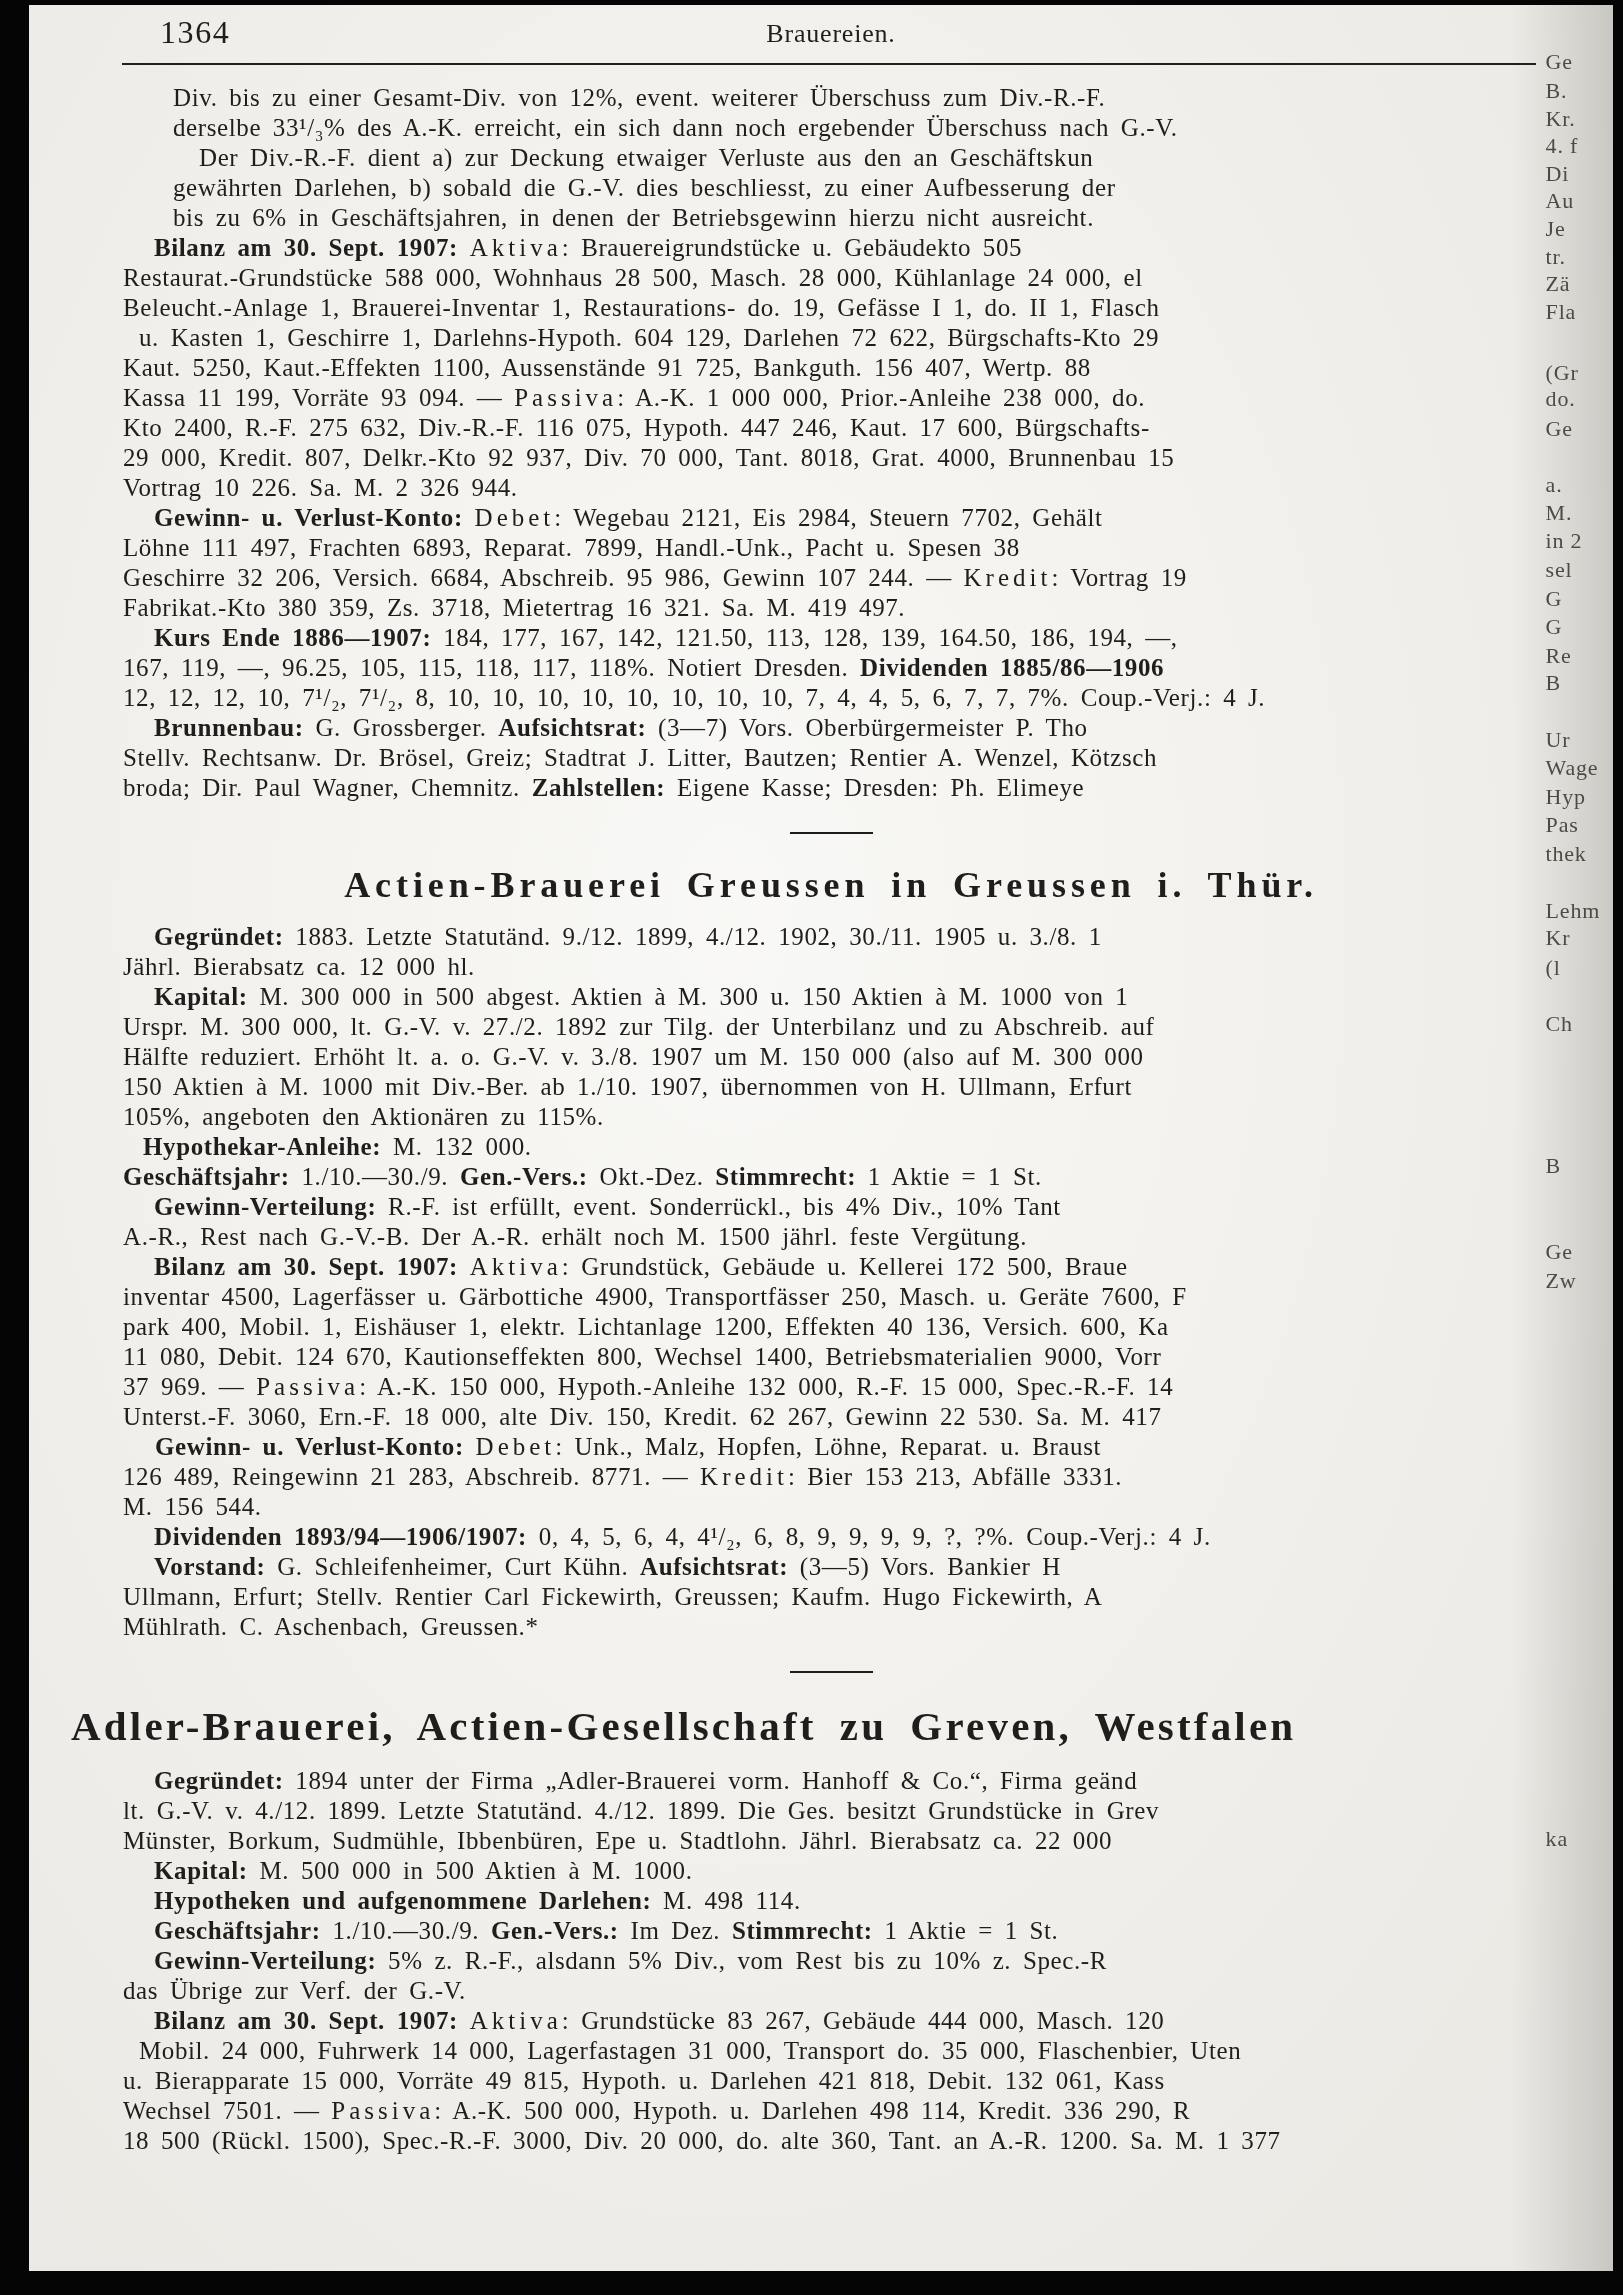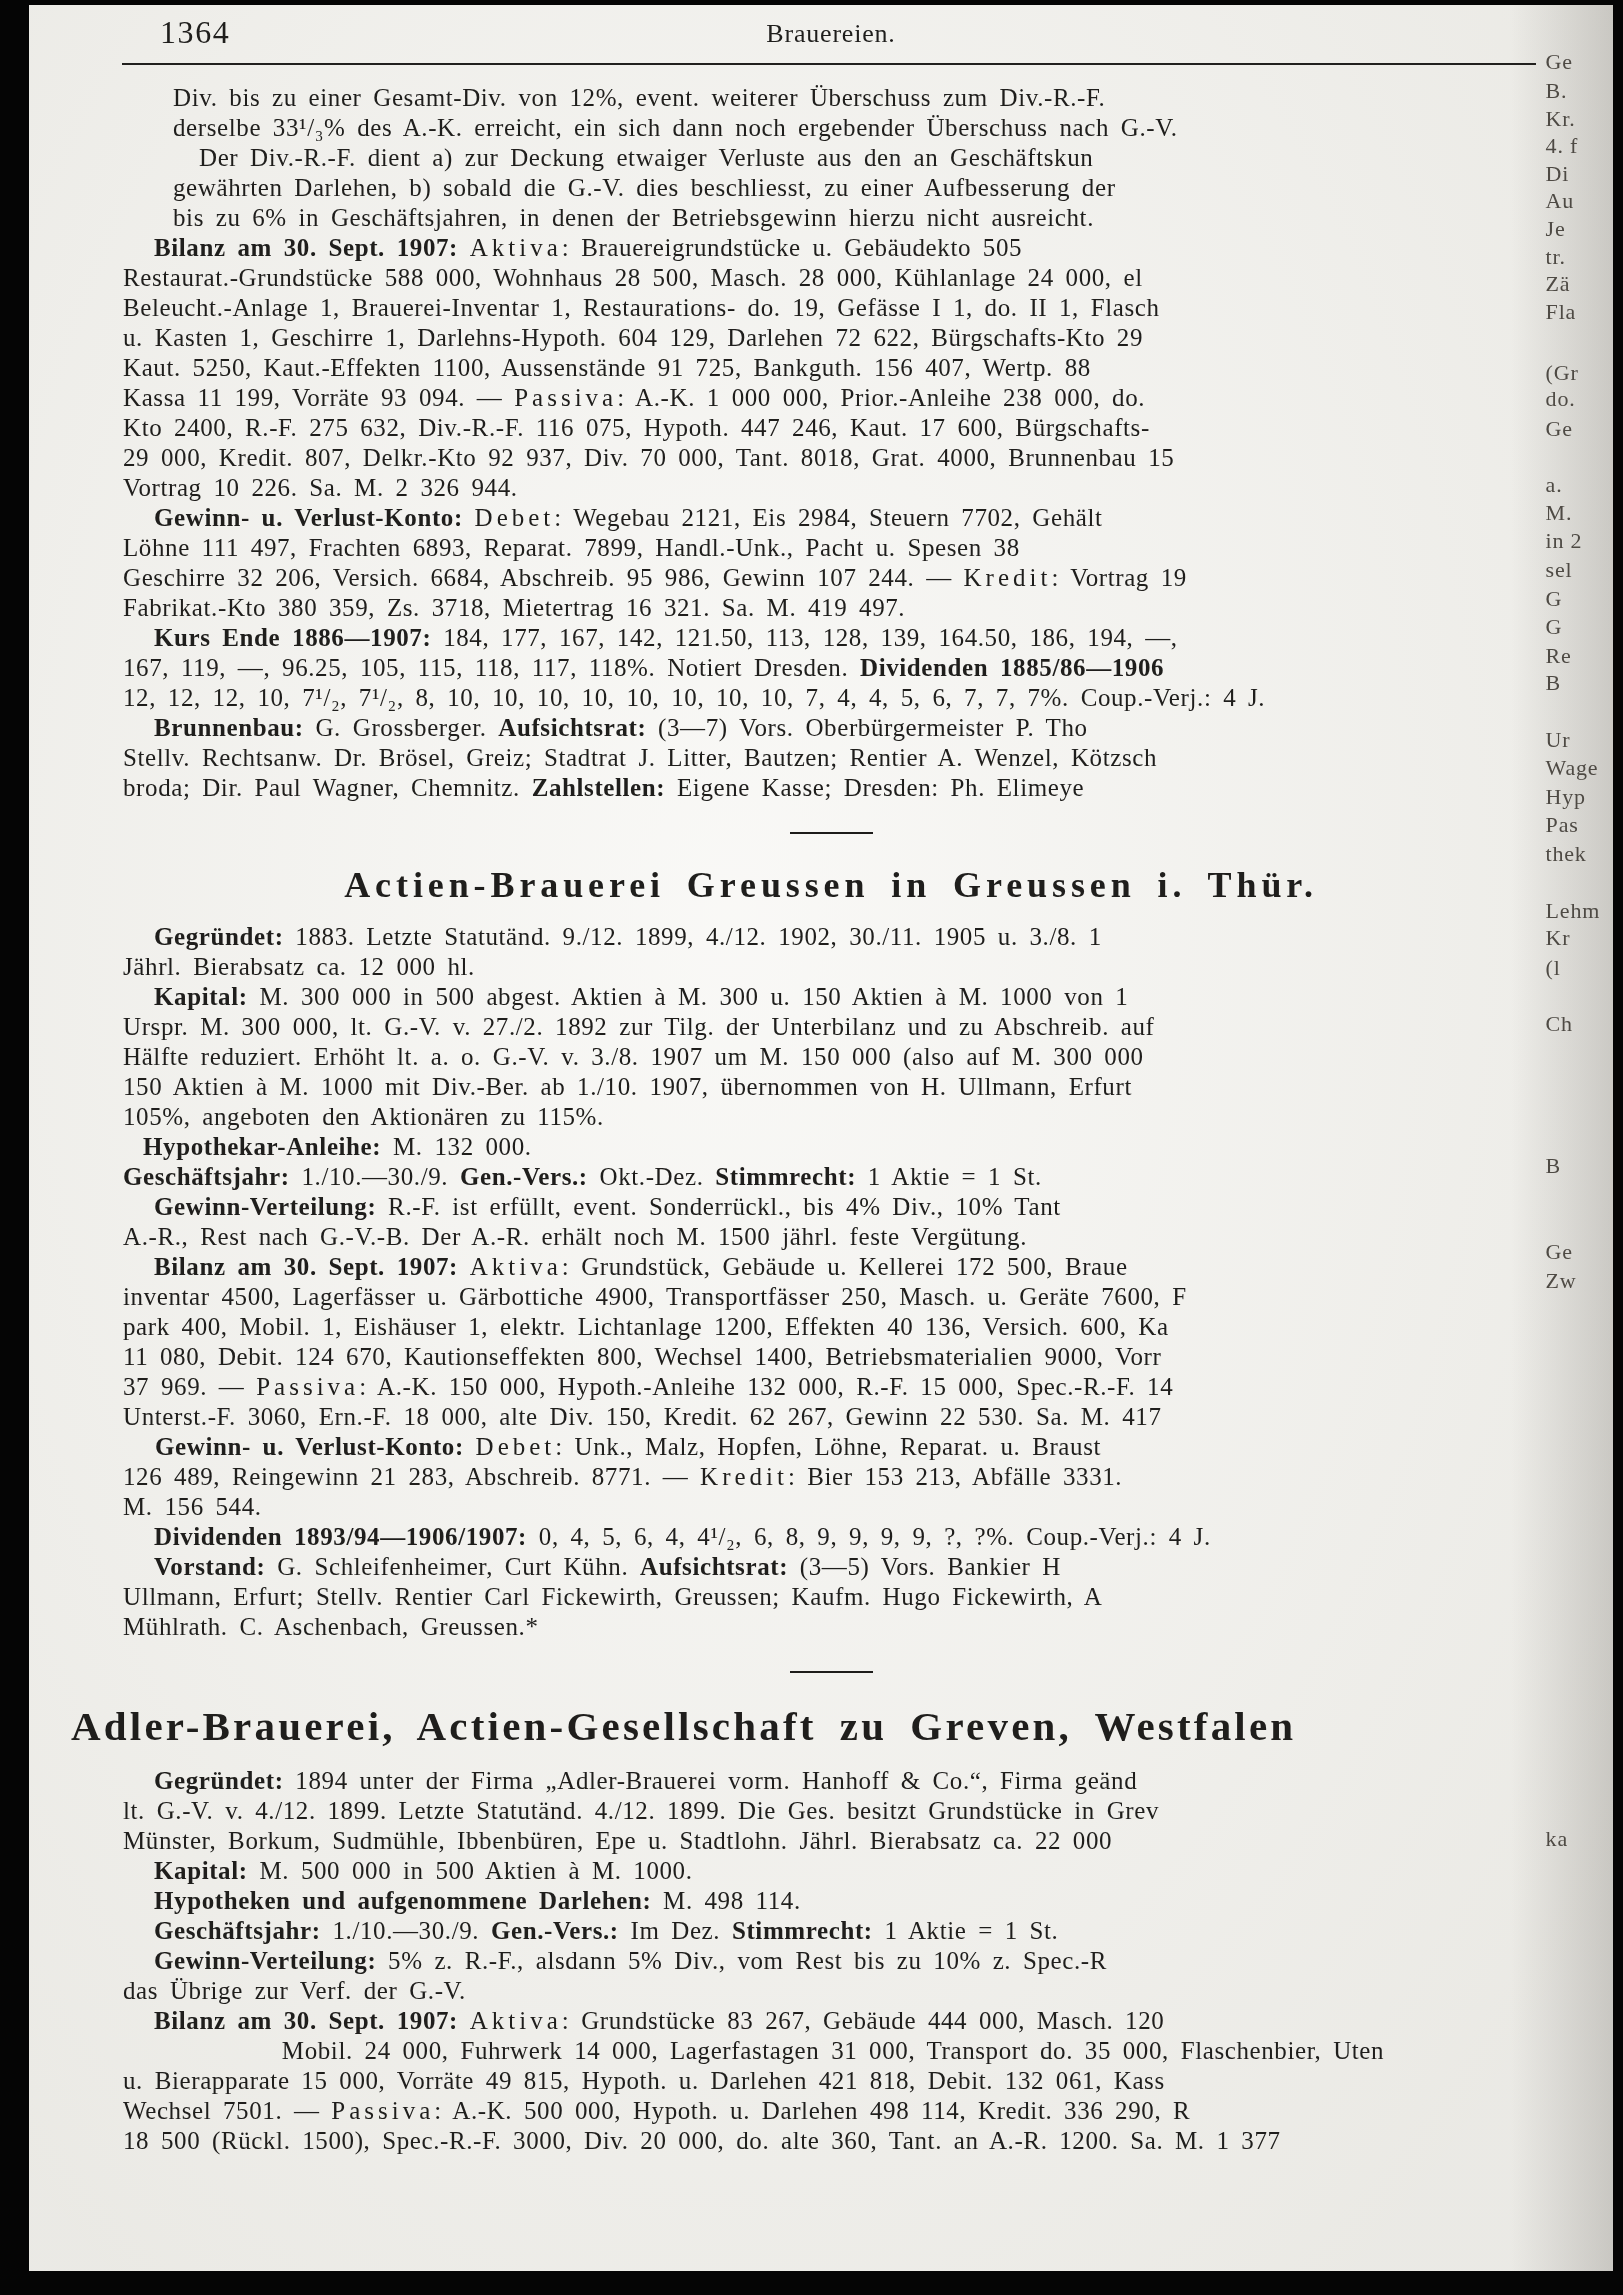--- a/index.html
+++ b/index.html
@@ -77,21 +77,21 @@
 
   <div class="content" id="content">
       <div class="line" style="margin-left: 50px;">Div. bis zu einer Gesamt-Div. von 12%, event. weiterer Überschuss zum Div.-R.-F.</div>
       <div class="line" style="margin-left: 50px;">derselbe 33¹/₃% des A.-K. erreicht, ein sich dann noch ergebender Überschuss nach G.-V.</div>
       <div class="line" style="margin-left: 76px;">Der Div.-R.-F. dient a) zur Deckung etwaiger Verluste aus den an Geschäftskun</div>
       <div class="line" style="margin-left: 50px;">gewährten Darlehen, b) sobald die G.-V. dies beschliesst, zu einer Aufbesserung der</div>
       <div class="line" style="margin-left: 50px;">bis zu 6% in Geschäftsjahren, in denen der Betriebsgewinn hierzu nicht ausreicht.</div>
       <div class="line" style="margin-left: 31px;"><b>Bilanz am 30. Sept. 1907:</b> <span class="g">Aktiva</span>: Brauereigrundstücke u. Gebäudekto 505</div>
       <div class="line" style="margin-left: 0px;">Restaurat.-Grundstücke 588 000, Wohnhaus 28 500, Masch. 28 000, Kühlanlage 24 000, el</div>
       <div class="line" style="margin-left: 0px;">Beleucht.-Anlage 1, Brauerei-Inventar 1, Restaurations- do. 19, Gefässe I 1, do. II 1, Flasch</div>
-      <div class="line" style="margin-left: 0px;">u. Kasten 1, Geschirre 1, Darlehns-Hypoth. 604 129, Darlehen 72 622, Bürgschafts-Kto 29</div>
+      <div class="line" style="margin-left: 16px;">u. Kasten 1, Geschirre 1, Darlehns-Hypoth. 604 129, Darlehen 72 622, Bürgschafts-Kto 29</div>
       <div class="line" style="margin-left: 0px;">Kaut. 5250, Kaut.-Effekten 1100, Aussenstände 91 725, Bankguth. 156 407, Wertp. 88</div>
       <div class="line" style="margin-left: 0px;">Kassa 11 199, Vorräte 93 094. — <span class="g">Passiva</span>: A.-K. 1 000 000, Prior.-Anleihe 238 000, do.</div>
       <div class="line" style="margin-left: 0px;">Kto 2400, R.-F. 275 632, Div.-R.-F. 116 075, Hypoth. 447 246, Kaut. 17 600, Bürgschafts-</div>
       <div class="line" style="margin-left: 0px;">29 000, Kredit. 807, Delkr.-Kto 92 937, Div. 70 000, Tant. 8018, Grat. 4000, Brunnenbau 15</div>
       <div class="line" style="margin-left: 0px;">Vortrag 10 226. Sa. M. 2 326 944.</div>
       <div class="line" style="margin-left: 31px;"><b>Gewinn- u. Verlust-Konto:</b> <span class="g">Debet</span>: Wegebau 2121, Eis 2984, Steuern 7702, Gehält</div>
       <div class="line" style="margin-left: 0px;">Löhne 111 497, Frachten 6893, Reparat. 7899, Handl.-Unk., Pacht u. Spesen 38</div>
       <div class="line" style="margin-left: 0px;">Geschirre 32 206, Versich. 6684, Abschreib. 95 986, Gewinn 107 244. — <span class="g">Kredit</span>: Vortrag 19</div>
       <div class="line" style="margin-left: 0px;">Fabrikat.-Kto 380 359, Zs. 3718, Mietertrag 16 321. Sa. M. 419 497.</div>
       <div class="line" style="margin-left: 31px;"><b>Kurs Ende 1886—1907:</b> 184, 177, 167, 142, 121.50, 113, 128, 139, 164.50, 186, 194, —,</div>
@@ -130,21 +130,21 @@
       <div class="h2">Adler-Brauerei, Actien-Gesellschaft zu Greven, Westfalen</div>
       <div class="line" style="margin-left: 31px;"><b>Gegründet:</b> 1894 unter der Firma „Adler-Brauerei vorm. Hanhoff &amp; Co.“, Firma geänd</div>
       <div class="line" style="margin-left: 0px;">lt. G.-V. v. 4./12. 1899. Letzte Statutänd. 4./12. 1899. Die Ges. besitzt Grundstücke in Grev</div>
       <div class="line" style="margin-left: 0px;">Münster, Borkum, Sudmühle, Ibbenbüren, Epe u. Stadtlohn. Jährl. Bierabsatz ca. 22 000</div>
       <div class="line" style="margin-left: 31px;"><b>Kapital:</b> M. 500 000 in 500 Aktien à M. 1000.</div>
       <div class="line" style="margin-left: 31px;"><b>Hypotheken und aufgenommene Darlehen:</b> M. 498 114.</div>
       <div class="line" style="margin-left: 31px;"><b>Geschäftsjahr:</b> 1./10.—30./9. <b>Gen.-Vers.:</b> Im Dez. <b>Stimmrecht:</b> 1 Aktie = 1 St.</div>
       <div class="line" style="margin-left: 31px;"><b>Gewinn-Verteilung:</b> 5% z. R.-F., alsdann 5% Div., vom Rest bis zu 10% z. Spec.-R</div>
       <div class="line" style="margin-left: 0px;">das Übrige zur Verf. der G.-V.</div>
       <div class="line" style="margin-left: 31px;"><b>Bilanz am 30. Sept. 1907:</b> <span class="g">Aktiva</span>: Grundstücke 83 267, Gebäude 444 000, Masch. 120</div>
-      <div class="line" style="margin-left: 4px; text-align: center;">Mobil. 24 000, Fuhrwerk 14 000, Lagerfastagen 31 000, Transport do. 35 000, Flaschenbier, Uten</div>
+      <div class="line" style="margin-left: 16px;">Mobil. 24 000, Fuhrwerk 14 000, Lagerfastagen 31 000, Transport do. 35 000, Flaschenbier, Uten</div>
       <div class="line" style="margin-left: 0px;">u. Bierapparate 15 000, Vorräte 49 815, Hypoth. u. Darlehen 421 818, Debit. 132 061, Kass</div>
       <div class="line" style="margin-left: 0px;">Wechsel 7501. — <span class="g">Passiva</span>: A.-K. 500 000, Hypoth. u. Darlehen 498 114, Kredit. 336 290, R</div>
       <div class="line" style="margin-left: 0px;">18 500 (Rückl. 1500), Spec.-R.-F. 3000, Div. 20 000, do. alte 360, Tant. an A.-R. 1200. Sa. M. 1 377</div>
     </div>
 
   <div class="gutter-col" id="gutter">
       <span class="frag" style="top: 49px;">Ge</span>
       <span class="frag" style="top: 78px;">B.</span>
       <span class="frag" style="top: 106px;">Kr.</span>
       <span class="frag" style="top: 133px;">4. f</span>

